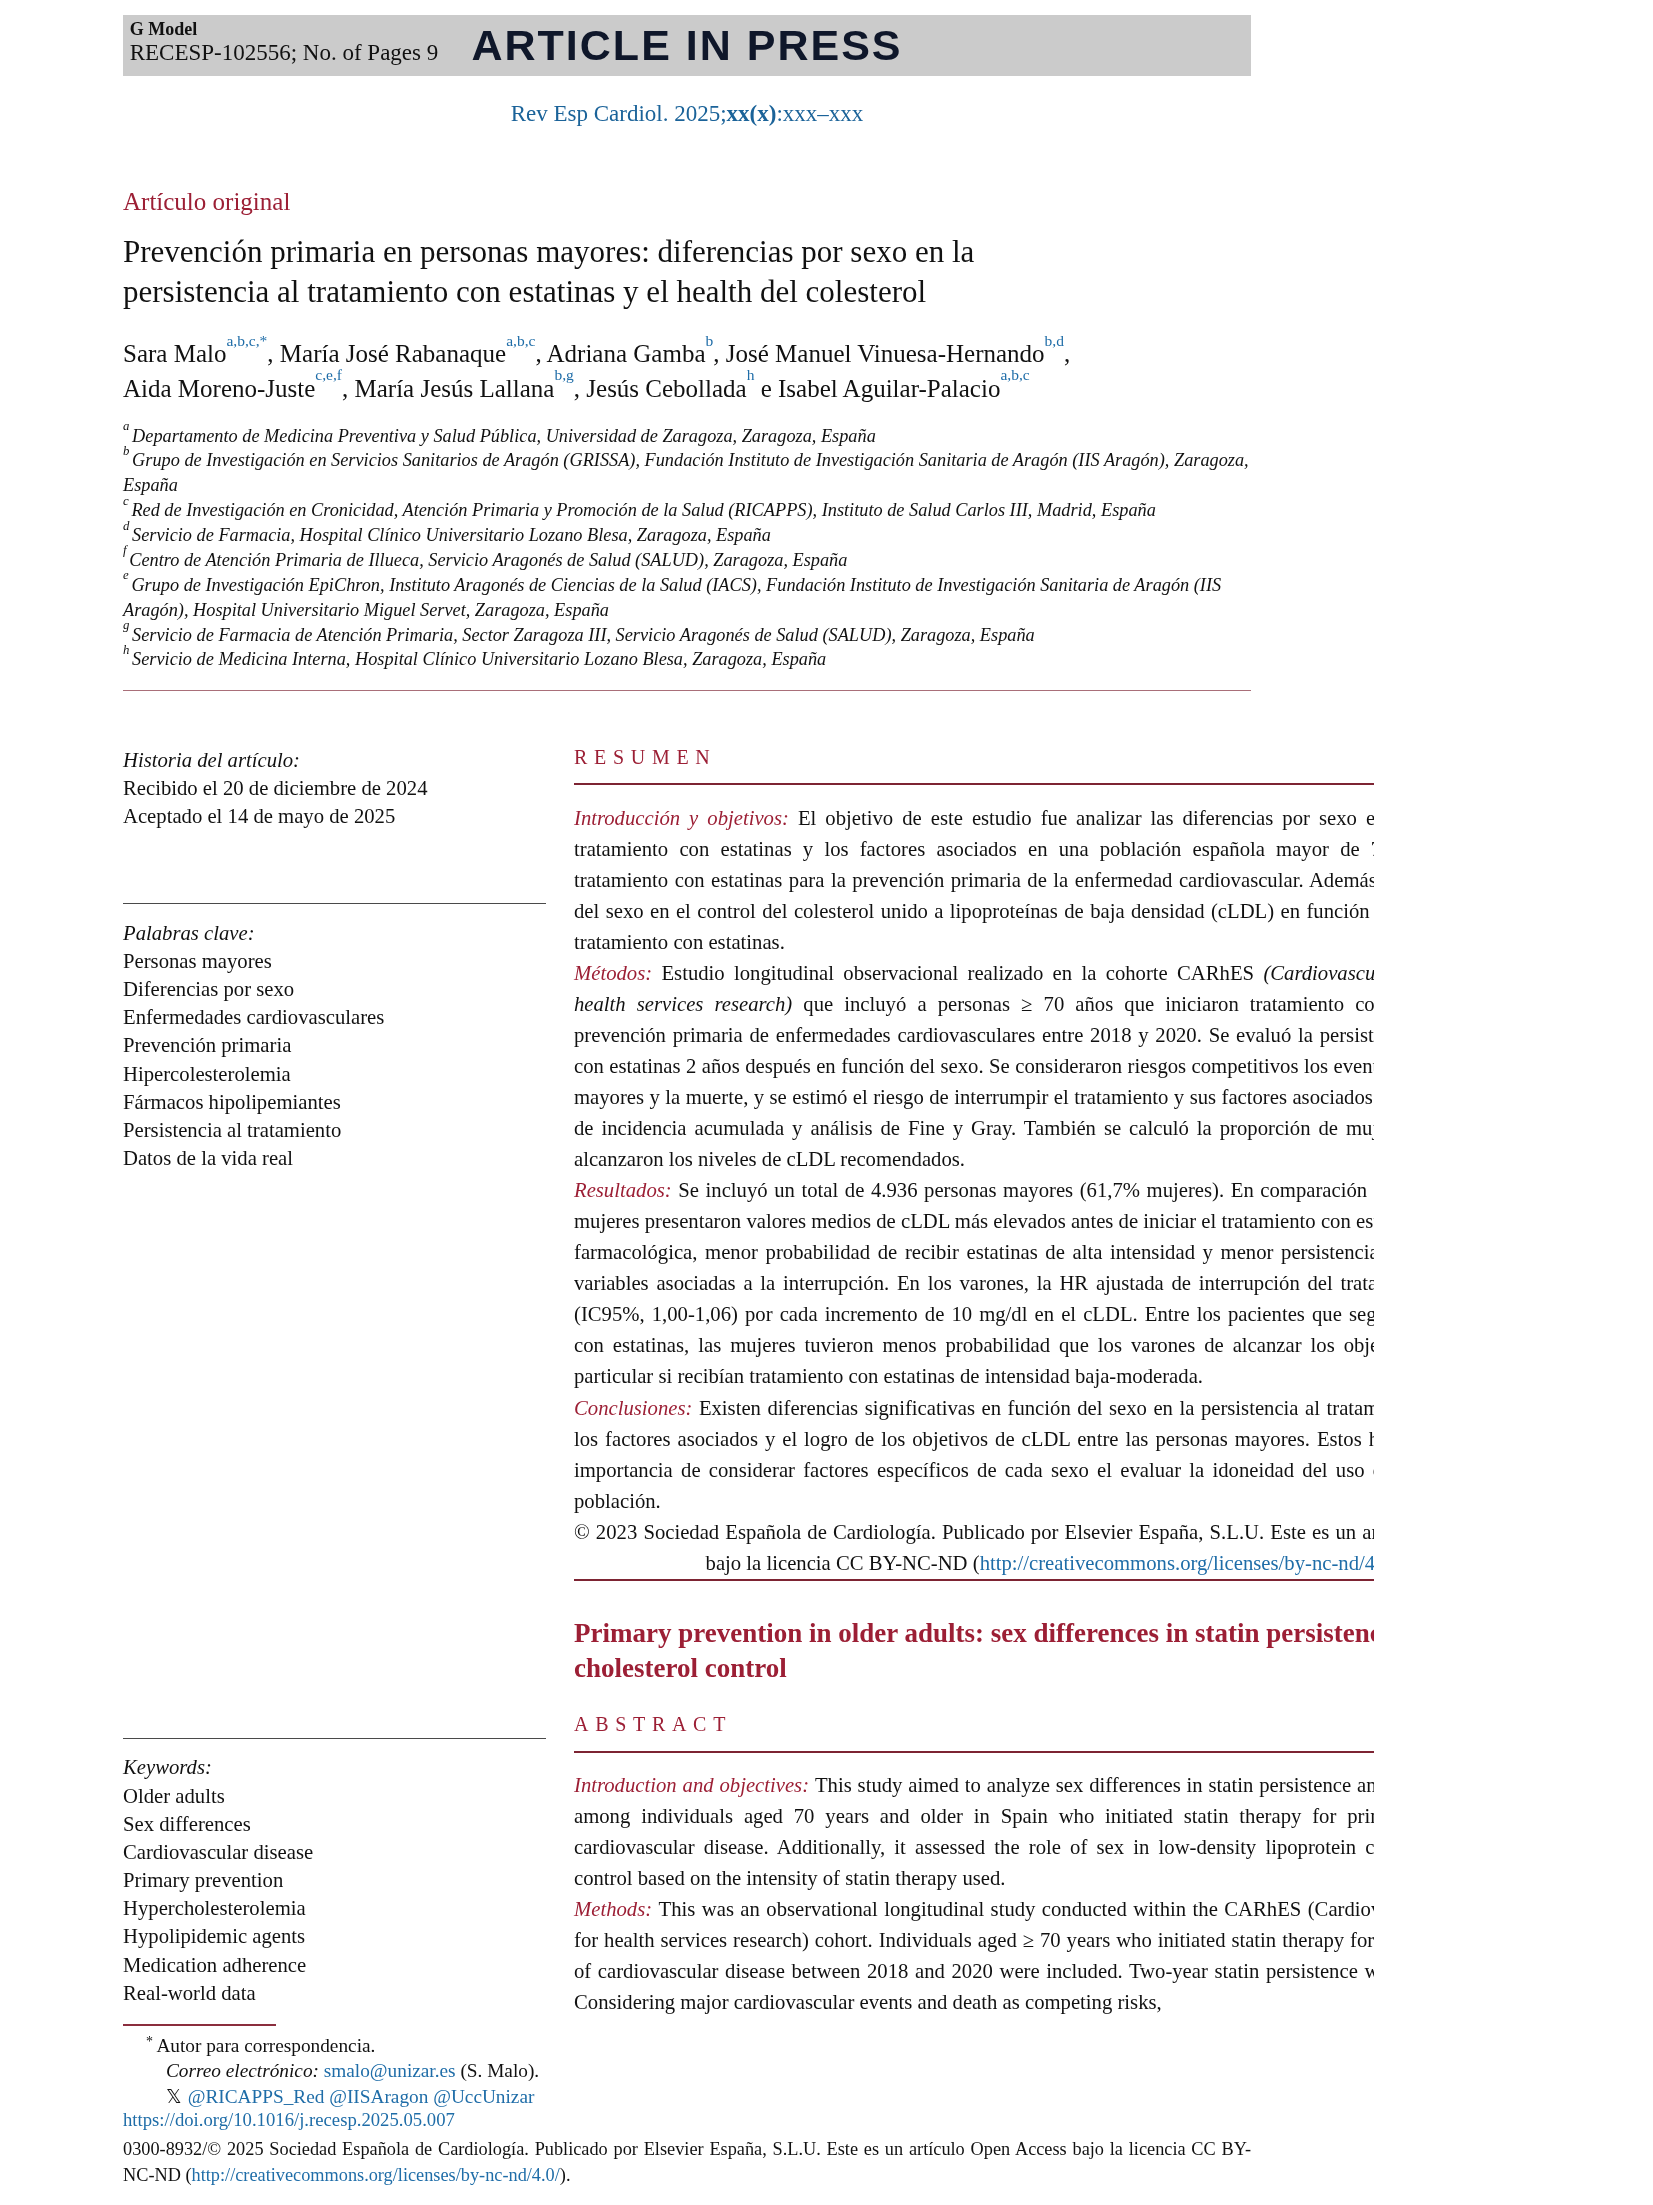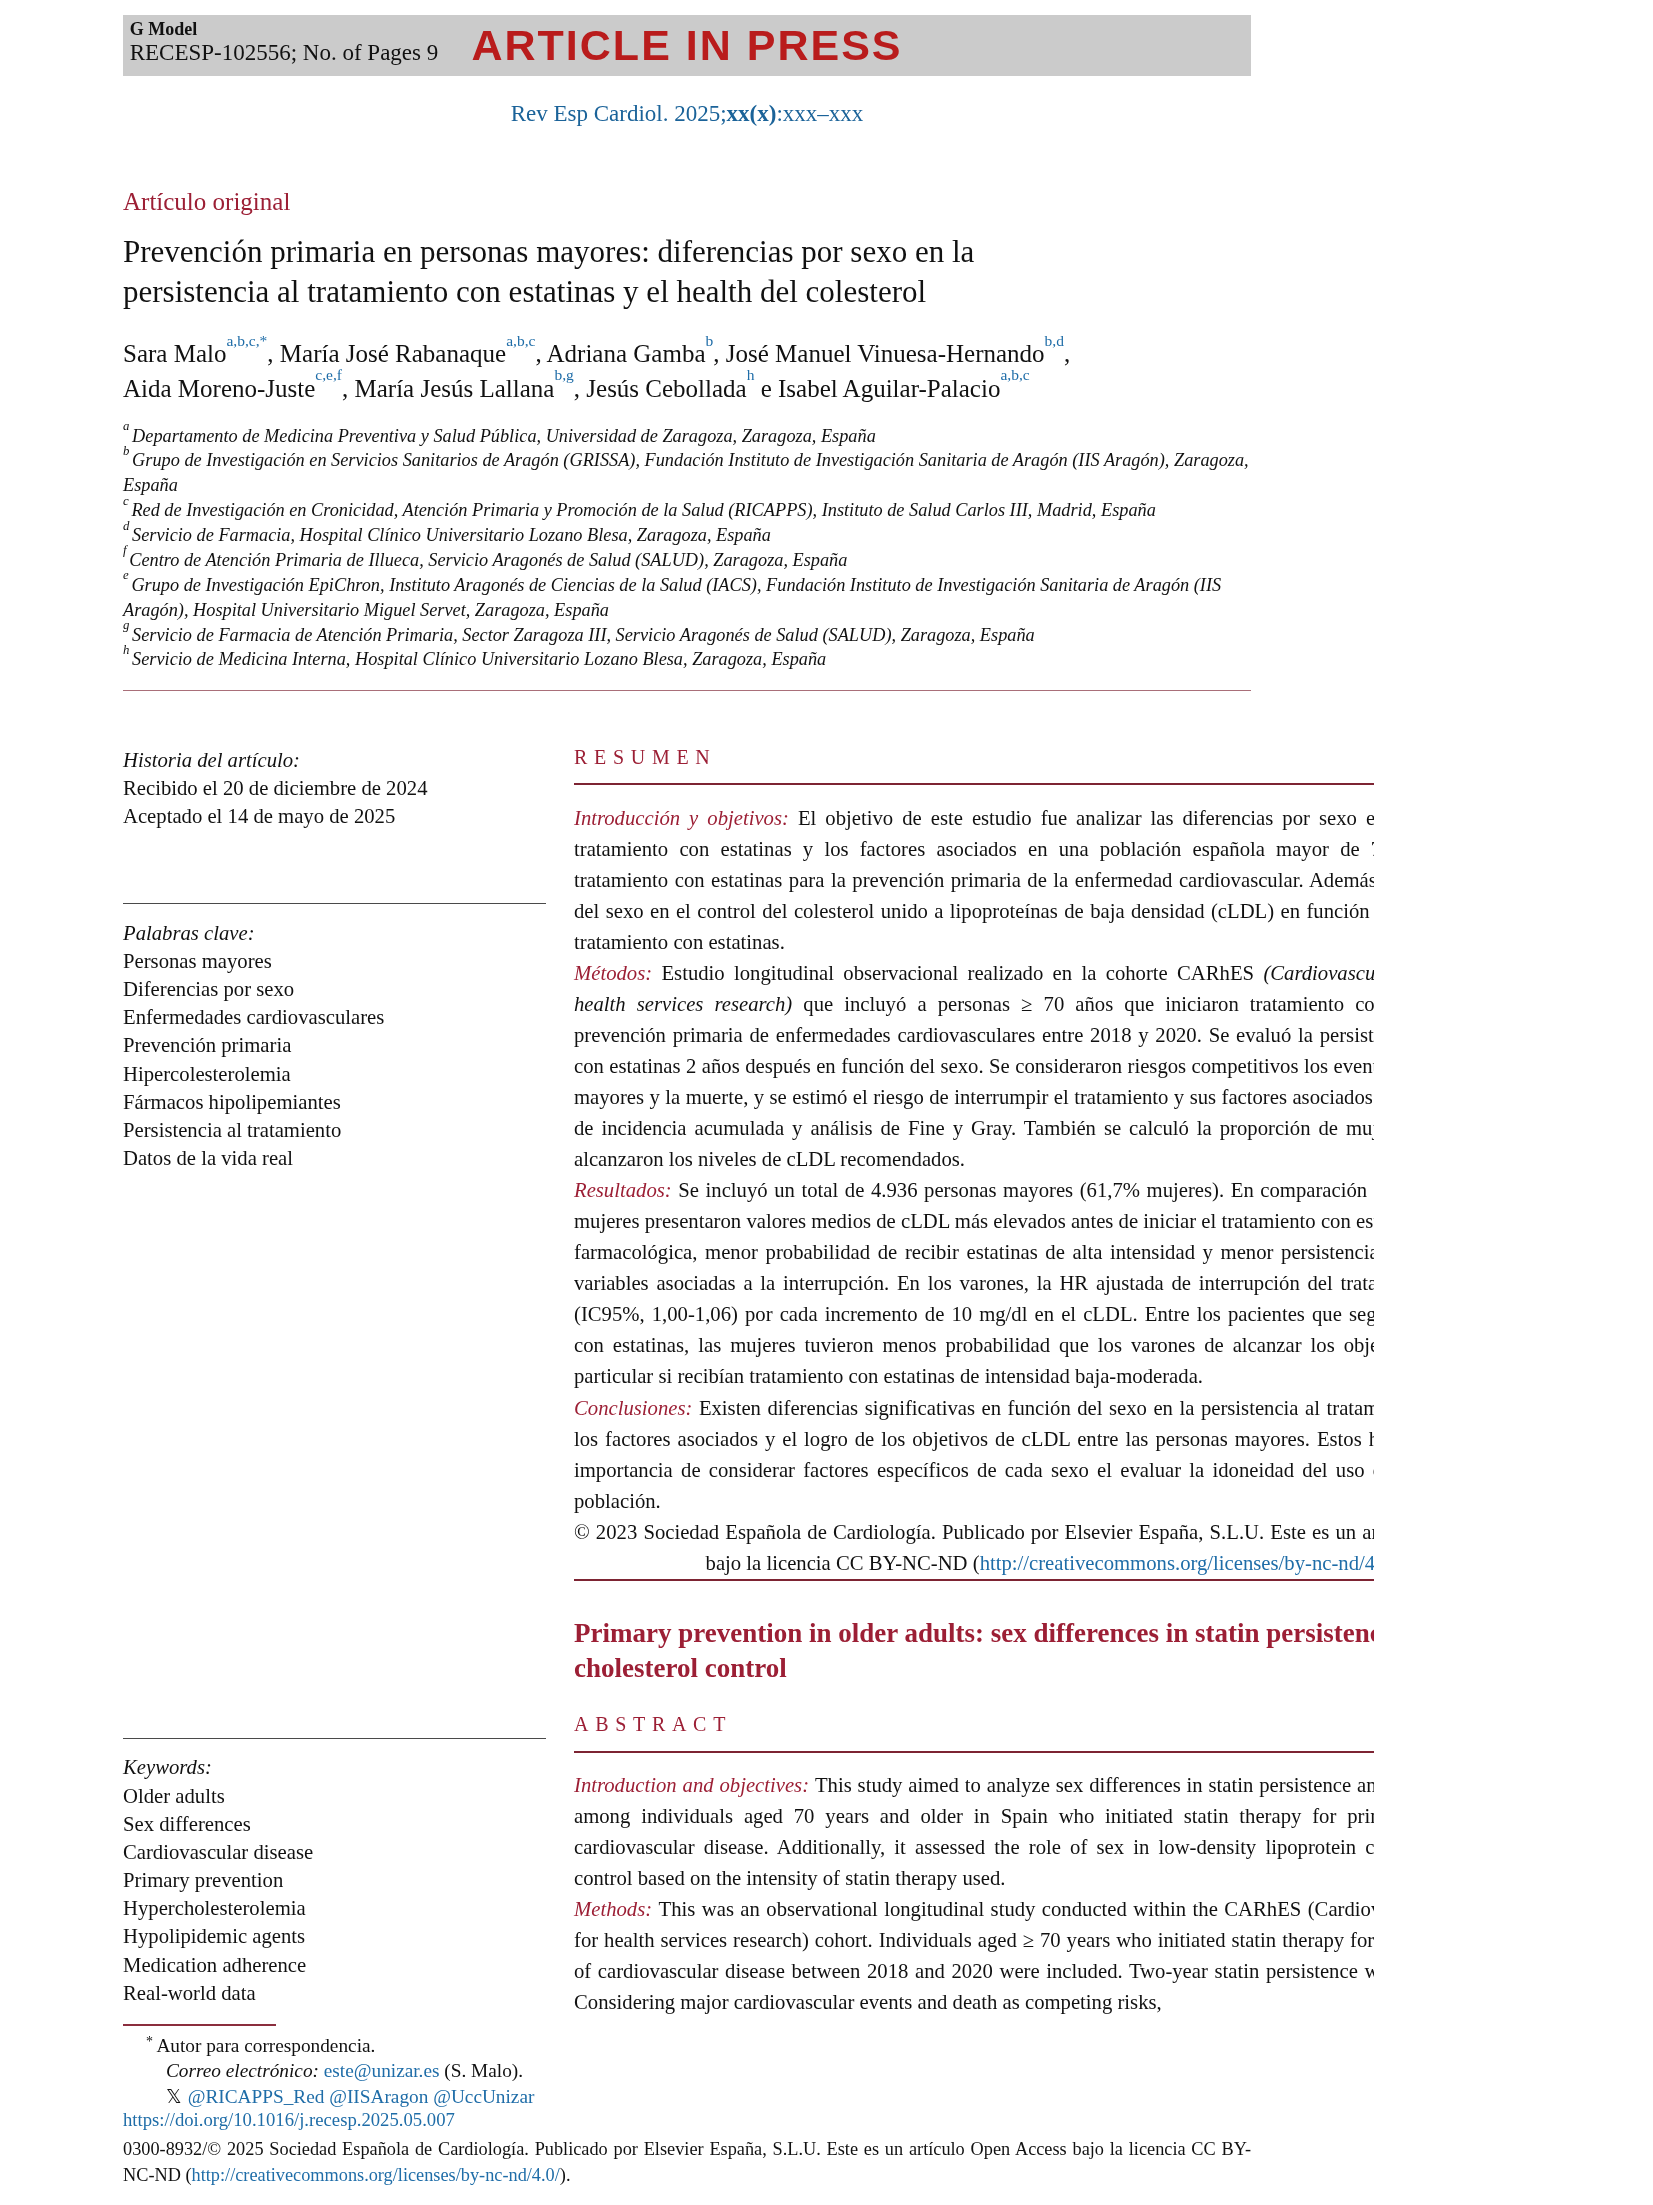--- a/index.html
+++ b/index.html
@@ -4,21 +4,21 @@
 <style>
   html,body{margin:0;padding:0;background:#fff;}
   body{width:1654px;font-family:"Liberation Serif",serif;color:#111;}
   .page{box-sizing:border-box;width:1374px;height:2205px;padding:14.7px 123px 6.7px 123px;display:flex;flex-direction:column;overflow:hidden;}
 
   
   .banner{background:#cbcbcb;height:61px;position:relative;flex:0 0 auto;}
   .banner-left{position:absolute;left:6.7px;top:4.7px;line-height:1.12;}
   .g-model{font-weight:bold;font-size:18px;}
   .ms-id{font-size:23px;}
-  .banner-title{text-align:center;font-family:"Liberation Sans",sans-serif;font-weight:bold;font-size:43px;color:#b91c1c;line-height:61px;letter-spacing:2px;}
+  .banner-title{text-align:center;font-family:"Liberation Sans",sans-serif;font-weight:bold;font-size:43px;color:#0f172a;line-height:61px;letter-spacing:2px;}
 
   .journal-line{text-align:center;color:#1b6399;font-size:23px;margin-top:25px;}
   .journal-line .b{font-weight:bold;}
 
   .section-label{color:#9c1f35;font-size:25px;margin-top:61px;}
 
   .title{font-size:31px;line-height:1.3;margin-top:16px;}
   .authors{font-size:25px;line-height:1.38;margin-top:25px;}
   sup.asup{color:#1f6da8;font-size:0.62em;position:relative;top:-0.45em;line-height:0;}
   .authors .sep{color:#111;}
@@ -142,21 +142,21 @@
           <div class="kw">Cardiovascular disease</div>
           <div class="kw">Primary prevention</div>
           <div class="kw">Hypercholesterolemia</div>
           <div class="kw">Hypolipidemic agents</div>
           <div class="kw">Medication adherence</div>
           <div class="kw">Real-world data</div>
         </div>
       <div class="footnote">
         <hr class="fn-rule">
         <div class="fn-line first"><span class="st">* </span><span>Autor para correspondencia.</span></div>
-        <div class="fn-line"><span class="i">Correo electrónico: </span><span class="link">este@unizar.es</span><span> (S. Malo).</span></div>
+        <div class="fn-line"><span class="i">Correo electrónico: </span><span class="link">smalo@unizar.es</span><span> (S. Malo).</span></div>
         <div class="fn-line"><span class="xicon">𝕏 </span><span class="link">@RICAPPS_Red @IISAragon @UccUnizar</span></div>
       </div>
     </aside>
     <section>
       <hr class="row2-right-rule">
       <div class="title-en">
           <div>Primary prevention in older adults: sex differences in statin persistence and</div>
           <div>cholesterol control</div>
         </div>
       <div class="abs-head">ABSTRACT</div>

